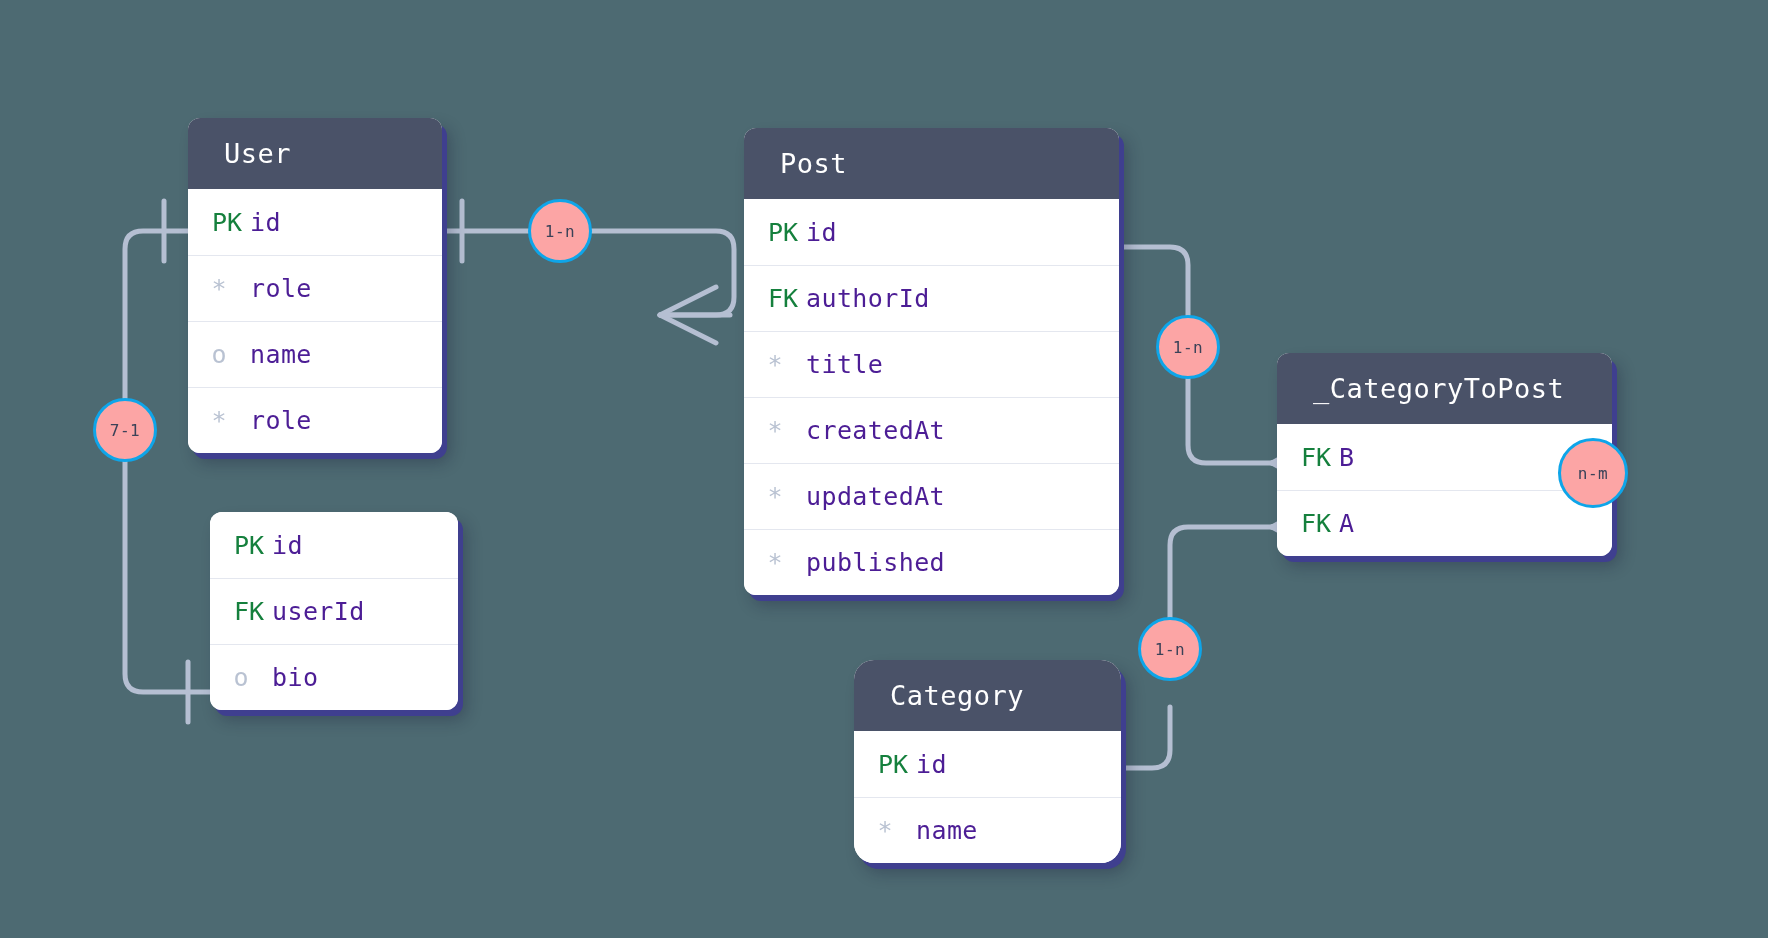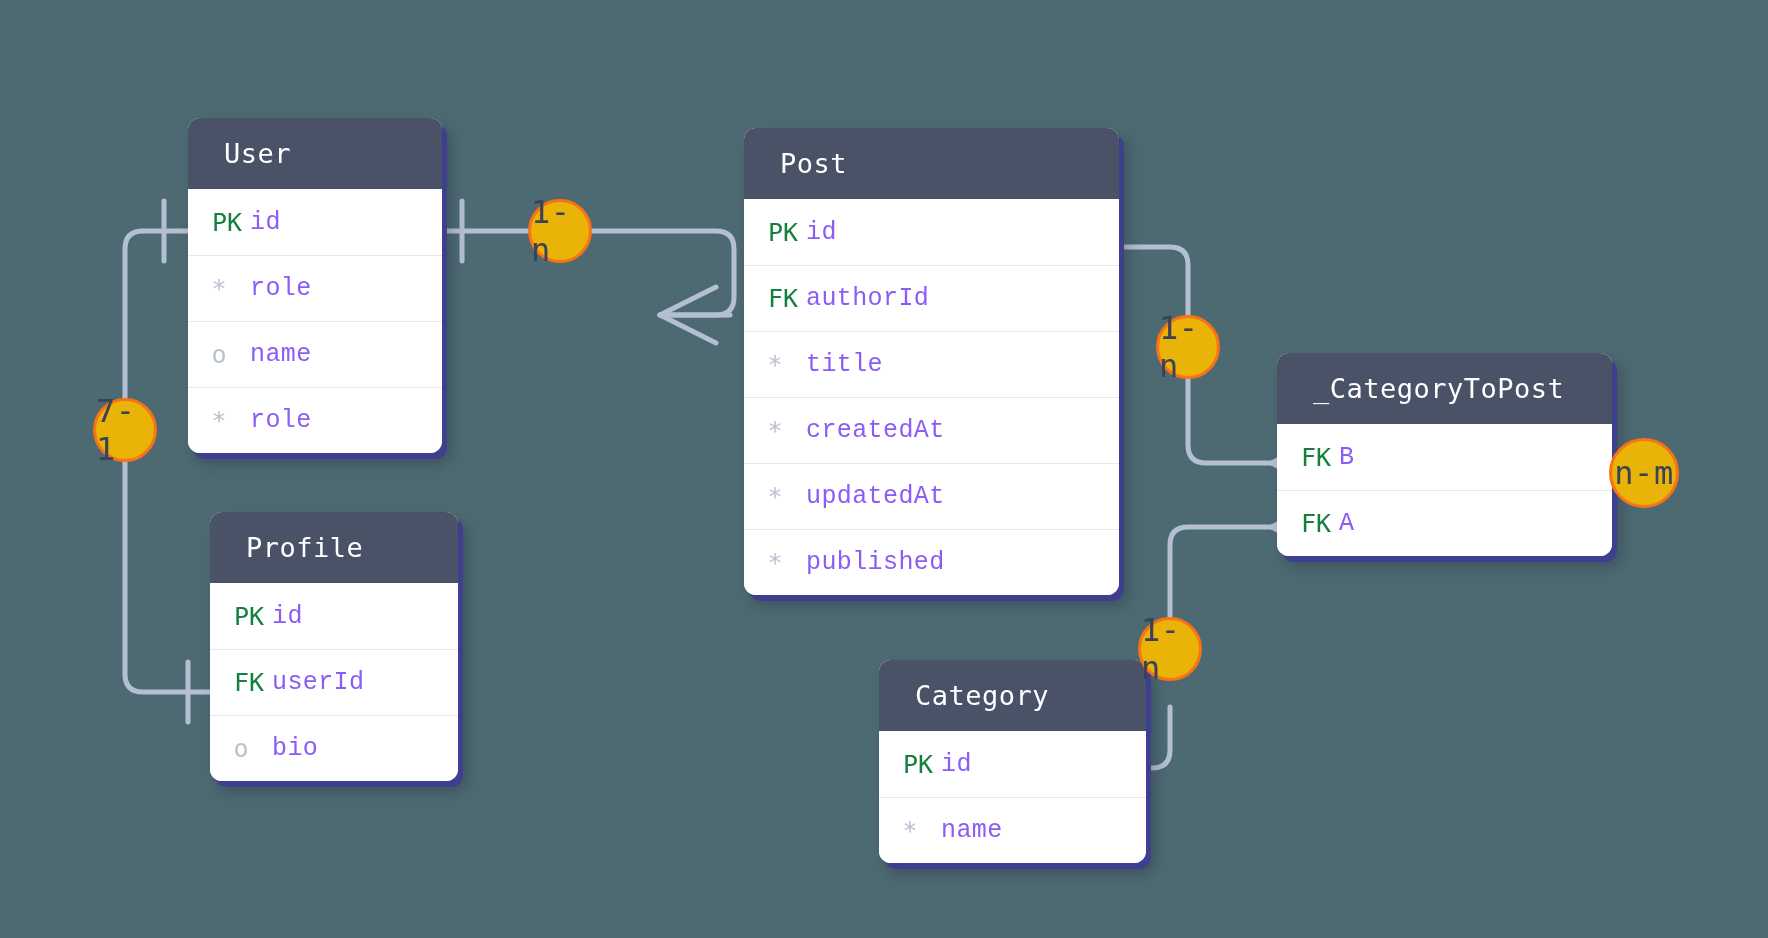--- a/index.html
+++ b/index.html
@@ -45,35 +45,34 @@
     color:#15803d;
     font-size:25px;
     width:62px;
     text-align:left;
     padding-left:24px;
     box-sizing:border-box;
     flex:none;
   }
   .f-key.mark{ text-align:center; padding-left:0; width:62px; color:#b9c2d2; }
   .f-name{
-    color:#8b5cf6;
+    color:#4c1d95;
     font-size:25px;
     letter-spacing:.4px;
-    font-family:Liberation Mono, monospace;
   }
 
   
   .badge{
     position:absolute;
     border-radius:50%;
-    background:#eab308;
-    border:3px solid #f97316;
+    background:#fca5a5;
+    border:3px solid #0ea5e9;
     color:#3a4258;
     display:flex;align-items:center;justify-content:center;
-    font-size:32px;
+    font-size:16px;
     letter-spacing:.5px;
     box-sizing:border-box;
     z-index:5;
   }
 </style>
 </head>
 <body>
 
 <div id="canvas">
 
@@ -131,21 +130,20 @@
         <span class="f-name">name</span>
       </div>
       <div class="field">
         <span class="f-key mark">*</span>
         <span class="f-name">role</span>
       </div>
     </div>
   </div>
 
   <div class="entity" id="ent-profile" style="left:210px;top:512px;width:248px;">
-    <div class="ent-header">Profile</div>
     <div class="ent-body">
       <div class="field">
         <span class="f-key">PK</span>
         <span class="f-name">id</span>
       </div>
       <div class="field">
         <span class="f-key">FK</span>
         <span class="f-name">userId</span>
       </div>
       <div class="field">
@@ -178,21 +176,21 @@
         <span class="f-key mark">*</span>
         <span class="f-name">updatedAt</span>
       </div>
       <div class="field">
         <span class="f-key mark">*</span>
         <span class="f-name">published</span>
       </div>
     </div>
   </div>
 
-  <div class="entity" id="ent-category" style="left:879px;top:660px;width:267px;">
+  <div class="entity" id="ent-category" style="left:854px;top:660px;width:267px;border-radius:20px;">
     <div class="ent-header">Category</div>
     <div class="ent-body">
       <div class="field">
         <span class="f-key">PK</span>
         <span class="f-name">id</span>
       </div>
       <div class="field">
         <span class="f-key mark">*</span>
         <span class="f-name">name</span>
       </div>
@@ -214,15 +212,15 @@
   </div>
 
   <div class="badge" style="left:528px;top:199px;width:64px;height:64px;">1-n</div>
 
   <div class="badge" style="left:93px;top:398px;width:64px;height:64px;">7-1</div>
 
   <div class="badge" style="left:1156px;top:315px;width:64px;height:64px;">1-n</div>
 
   <div class="badge" style="left:1138px;top:617px;width:64px;height:64px;">1-n</div>
 
-  <div class="badge" style="left:1609px;top:438px;width:70px;height:70px;">n-m</div>
+  <div class="badge" style="left:1558px;top:438px;width:70px;height:70px;">n-m</div>
 
 </div>
 
 </body></html>

